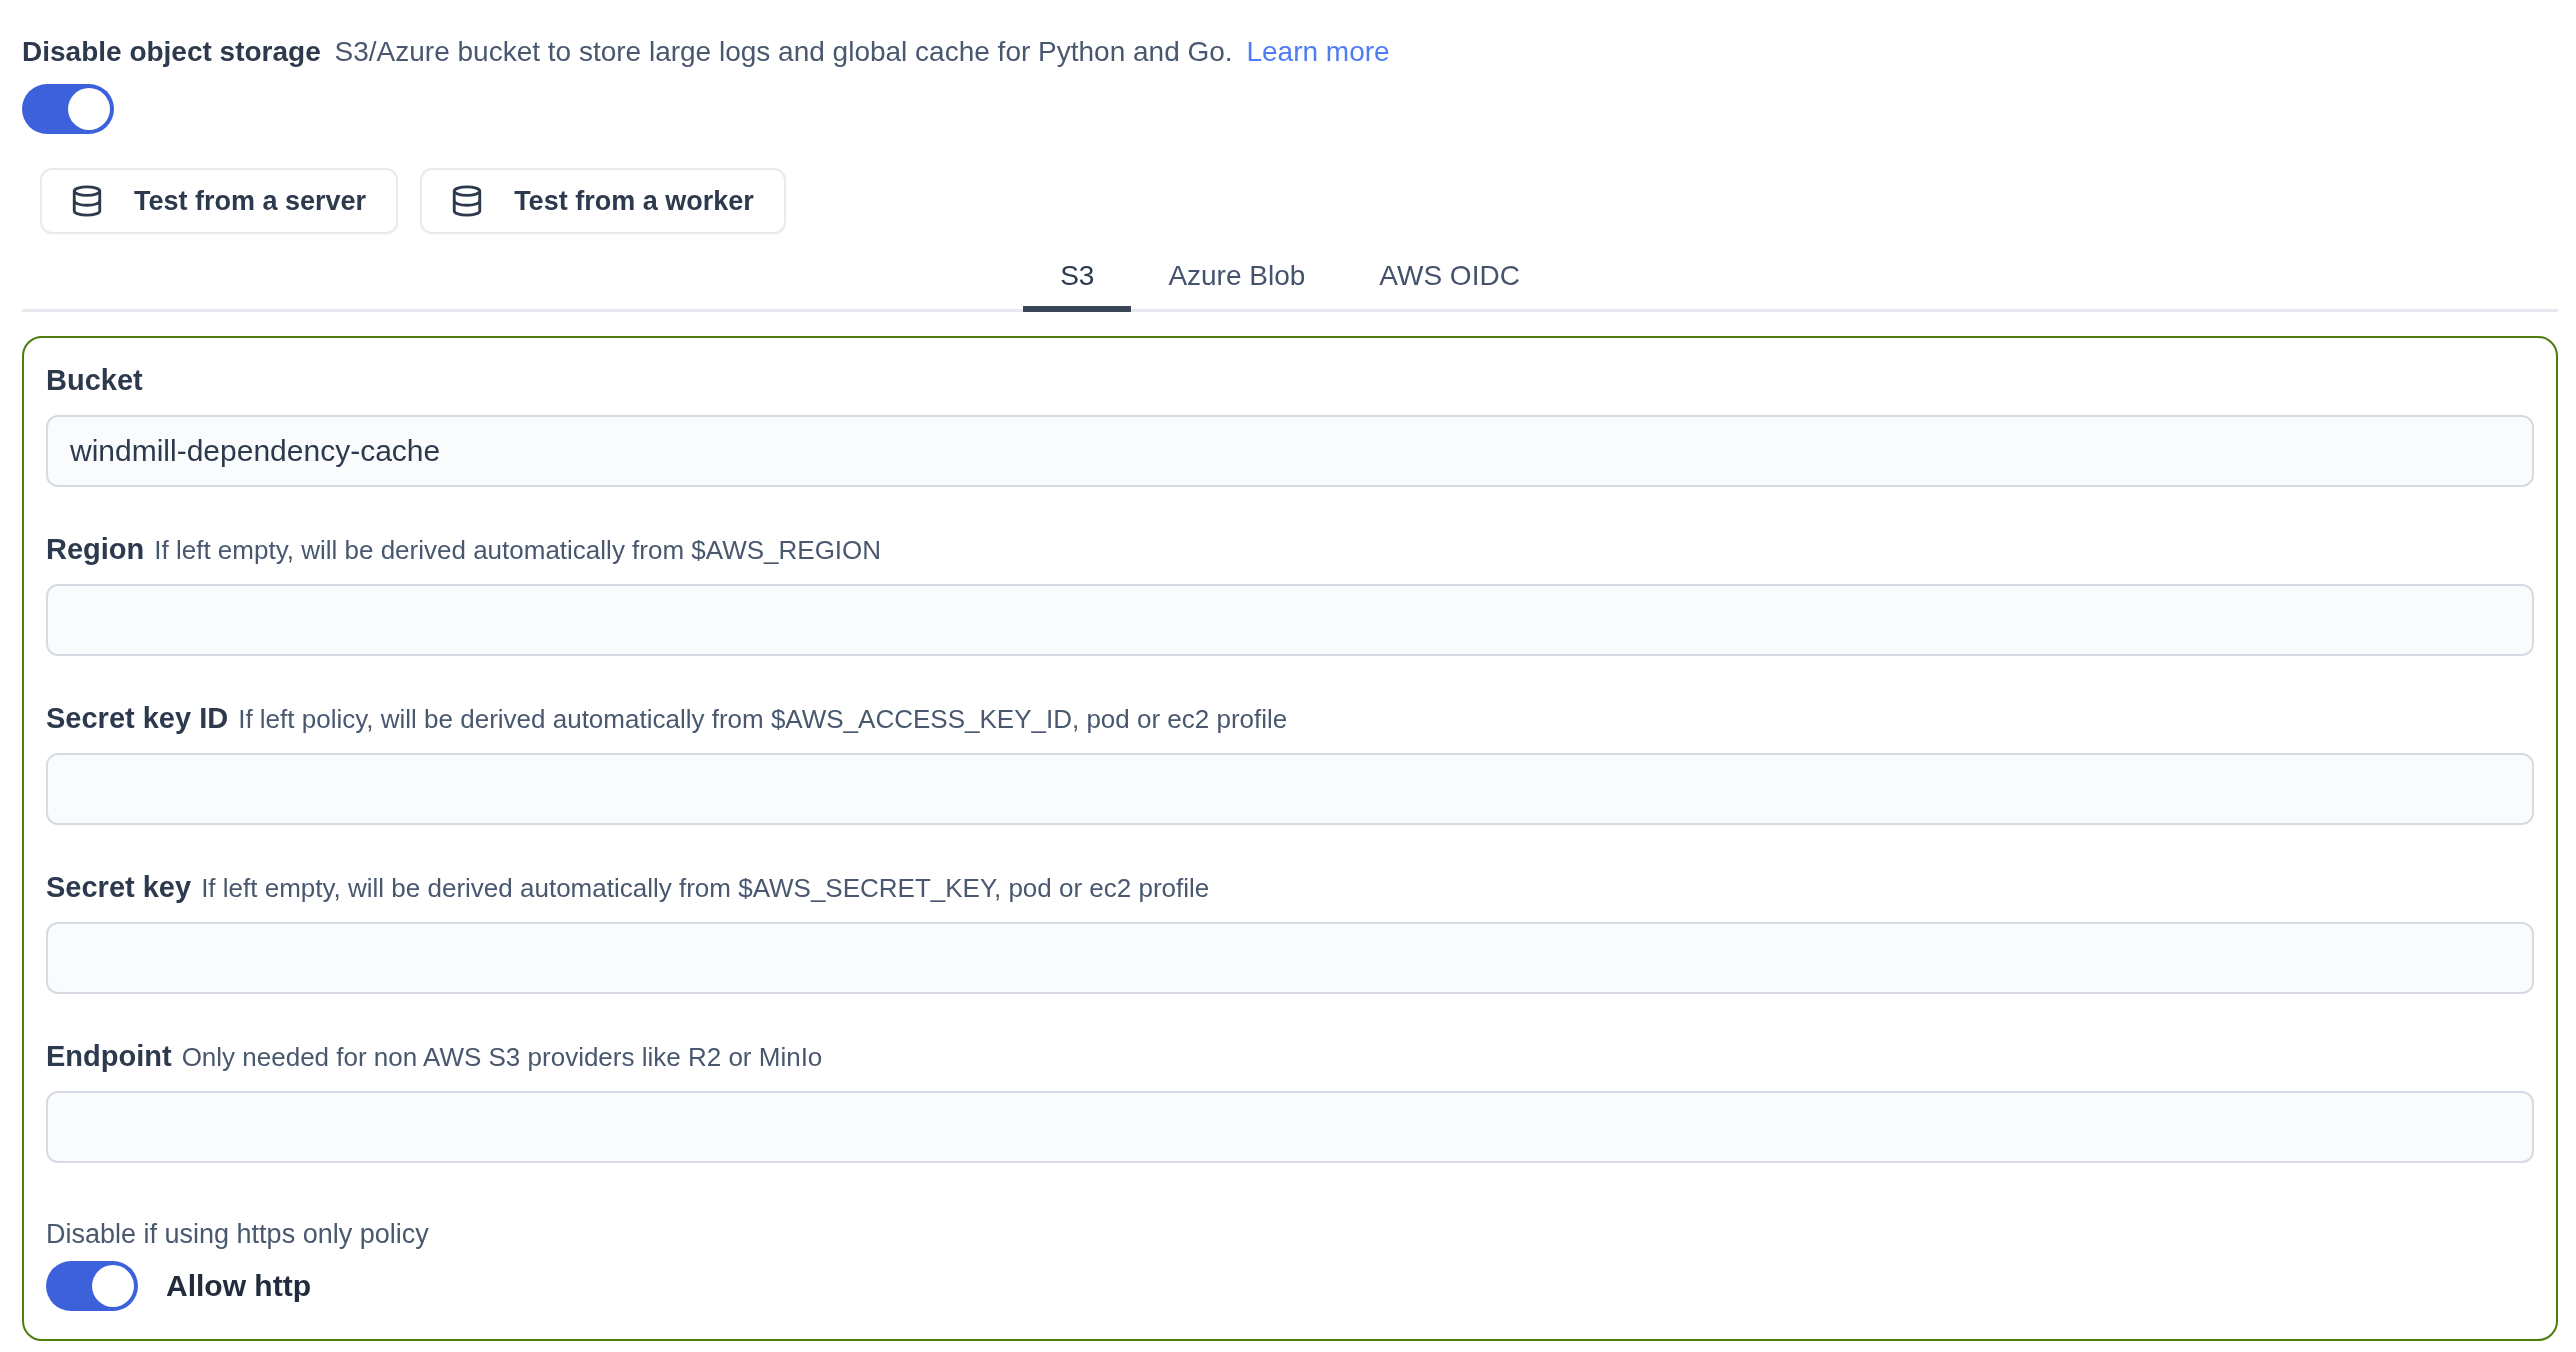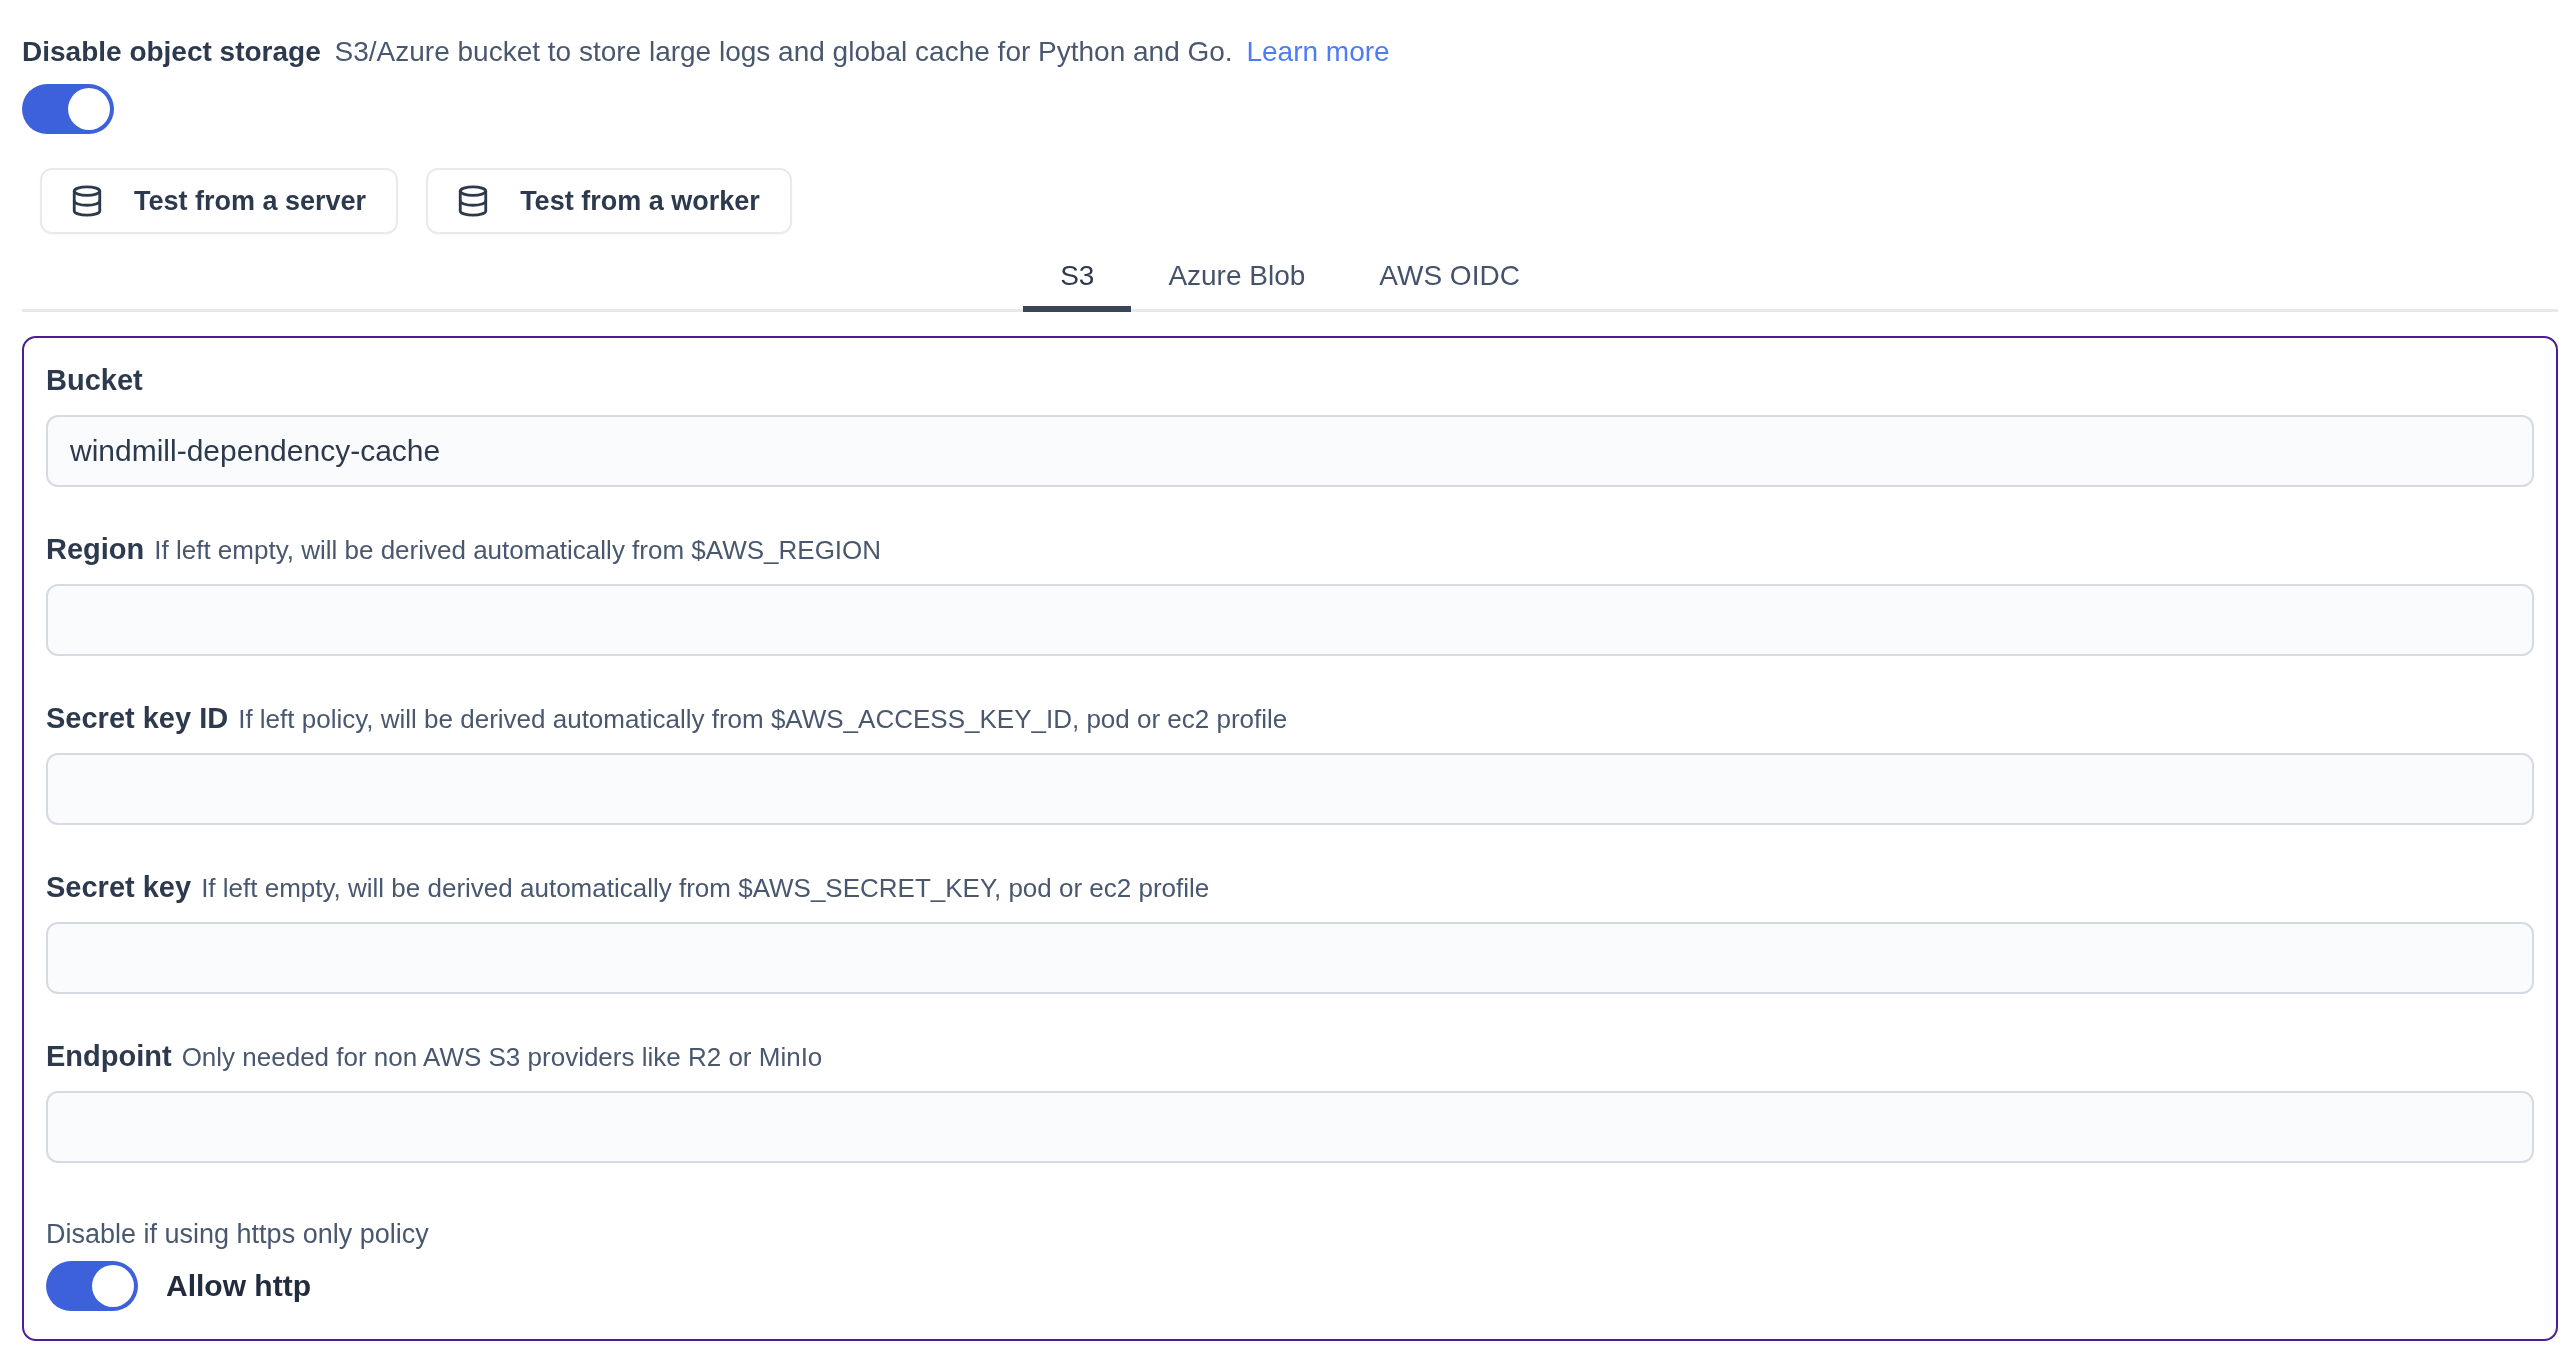--- a/index.html
+++ b/index.html
@@ -34,21 +34,21 @@
     position:relative;width:92px;height:50px;border-radius:26px;
     background:var(--accent-blue);cursor:pointer;flex:0 0 auto;
   }
   .toggle .knob{
     position:absolute;top:4px;right:4px;width:42px;height:42px;
     border-radius:50%;background:#ffffff;
   }
   .master-toggle{margin-top:14px;}
 
   
-  .btn-row{display:flex;gap:28px;margin:34px 0 0 18px;}
+  .btn-row{display:flex;gap:22px;margin:34px 0 0 18px;}
   .test-btn{
     display:inline-flex;align-items:center;gap:30px;
     height:66px;padding:0 30px 0 28px;
     background:#ffffff;border:2px solid #e8eaee;border-radius:12px;
     font-family:"Liberation Sans", sans-serif;
     font-size:27px;font-weight:700;color:var(--text-dark);
     cursor:pointer;box-shadow:0 1px 2px rgba(0,0,0,0.03);
   }
   .test-btn svg{display:block;}
 
@@ -56,21 +56,21 @@
   .tabs{display:flex;margin-top:14px;border-bottom:3px solid var(--border-light);justify-content:center;}
   .tab{
     padding:12px 37px 14px;font-size:28px;color:#44536b;
     border-bottom:6px solid transparent;margin-bottom:-3px;
     cursor:pointer;white-space:nowrap;
   }
   .tab.active{color:var(--text-dark);border-bottom-color:var(--tab-underline);}
 
   
   .card{
-    margin-top:24px;border:2px solid #4c1d95;border-radius:14px;
+    margin-top:24px;border:2px solid #4d7c0f;border-radius:20px;
     padding:24px 22px 28px;background:#ffffff;
   }
   .field + .field{margin-top:44px;}
   .label-row{line-height:36px;}
   .field-label{font-size:29px;font-weight:700;color:var(--text-dark);}
   .field-hint{font-size:26px;color:var(--text-secondary);margin-left:10px;margin-top:10px;}
   .text-input{
     display:block;width:100%;height:72px;margin-top:12px;padding:0 22px;
     background:var(--input-bg);border:2px solid var(--input-border);border-radius:12px;
     font-family:"Liberation Sans", sans-serif;font-size:30px;color:var(--text-dark);

